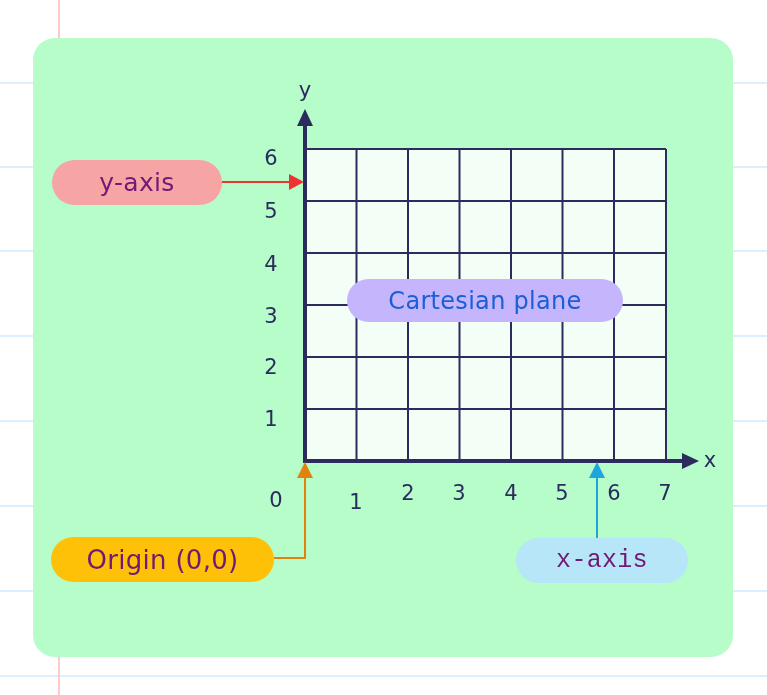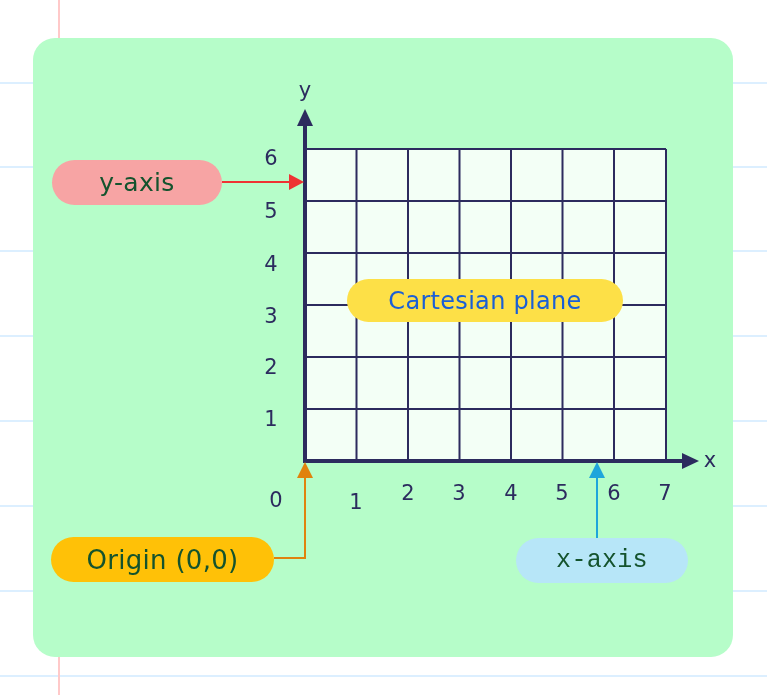--- a/index.html
+++ b/index.html
@@ -10,21 +10,21 @@
     }
     .hline { position: absolute; left: 0; width: 767px; height: 2px; background: #dcefff; }
     .vline { position: absolute; left: 58px; top: 0; width: 2px; height: 695px; background: #ffc9c9; }
     .card {
       position: absolute; left: 33px; top: 38px; width: 700px; height: 619px;
       background: #b6fdc9; border-radius: 22px;
     }
     svg.diagram { position: absolute; left: 0; top: 0; }
     .pill {
       position: absolute; border-radius: 24px; display: flex; align-items: center; justify-content: center;
-      font-size: 25px; color: #14532d; letter-spacing: 0.3px;
+      font-size: 25px; color: #701a75; letter-spacing: 0.3px;
     }
     .lbl { position: absolute; font-size: 21px; color: #2c2b5e; width: 24px; text-align: center; line-height: 24px; }
   </style>
 </head>
 <body>
 
 <div class="hline" style="top:82px"></div>
 <div class="hline" style="top:166px"></div>
 <div class="hline" style="top:250px"></div>
 <div class="hline" style="top:335px"></div>
@@ -85,15 +85,15 @@
 
 <div class="lbl" style="left:344px; top:490px;">1</div>
 <div class="lbl" style="left:396px; top:481px;">2</div>
 <div class="lbl" style="left:447px; top:481px;">3</div>
 <div class="lbl" style="left:499px; top:481px;">4</div>
 <div class="lbl" style="left:550px; top:481px;">5</div>
 <div class="lbl" style="left:602px; top:481px;">6</div>
 <div class="lbl" style="left:653px; top:481px;">7</div>
 
 <div class="pill" style="left:52px; top:160px; width:170px; height:45px; background:#f7a4a4;">y-axis</div>
-<div class="pill" style="left:347px; top:279px; width:276px; height:43px; background:#fde047; color:#1a5fd6; font-size:24px;">Cartesian plane</div>
+<div class="pill" style="left:347px; top:279px; width:276px; height:43px; background:#c4b5fd; color:#1a5fd6; font-size:24px;">Cartesian plane</div>
 <div class="pill" style="left:51px; top:537px; width:223px; height:45px; background:#ffc107; font-size:26px;">Origin (0,0)</div>
 <div class="pill" style="left:516px; top:538px; width:172px; height:45px; background:#b7e6f8;font-family:Liberation Mono, monospace;">x-axis</div>
 
 </body></html>

